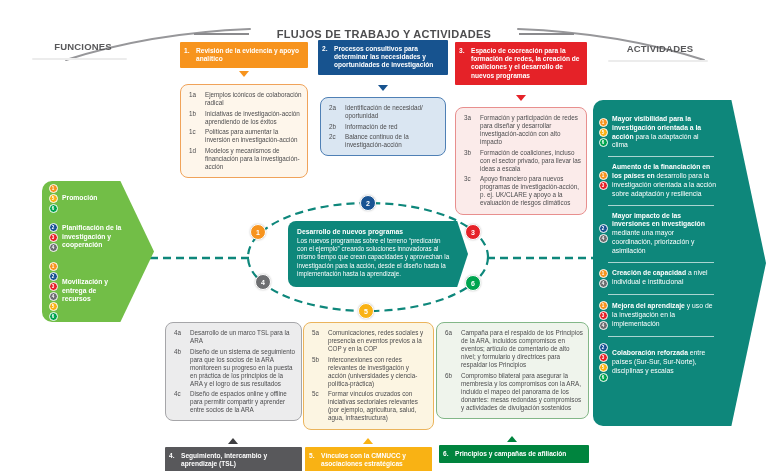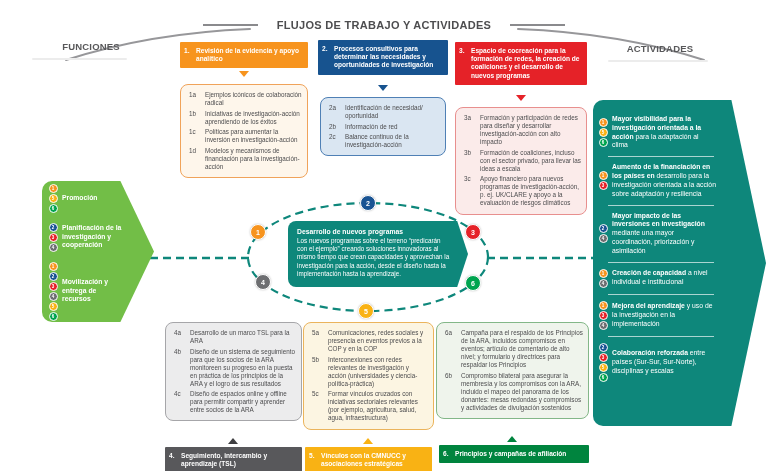--- a/index.html
+++ b/index.html
@@ -6,21 +6,21 @@
   .canvas{position:relative;width:768px;height:471px;background:#fff;
     font-family:"Liberation Sans",sans-serif;overflow:hidden;}
   svg.lines{position:absolute;left:0;top:0;z-index:1;}
   .swoosh{fill:none;stroke:#97979A;stroke-width:2;stroke-linecap:round;}
   .cyc{fill:none;stroke:#0E877B;stroke-width:2.2;stroke-dasharray:8 5;}
   .dashline{stroke:#0E877B;stroke-width:2.6;stroke-dasharray:8 5;}
 
   .title-row{position:absolute;left:0;top:10px;width:768px;display:flex;
     align-items:center;justify-content:center;gap:10px;z-index:2;}
   .tline{width:55px;height:2px;background:#8A8A8D;}
-  .title-row h1{margin:9px;font-size:11px;font-weight:bold;color:#4D4D4F;letter-spacing:.3px;}
+  .title-row h1{margin:18px;font-size:11px;font-weight:bold;color:#4D4D4F;letter-spacing:.3px;}
 
   .side-head{position:absolute;z-index:2;font-size:9.5px;font-weight:bold;color:#58585A;
     text-align:center;letter-spacing:.2px;}
   .soft-line{position:absolute;z-index:2;height:2px;background:#ECECEC;border-radius:2px;}
 
   .wf-head{position:absolute;z-index:2;color:#fff;font-weight:bold;font-size:6.6px;
     line-height:1.25;padding:5px 5px 5px 4px;display:flex;gap:3px;border-radius:1px;box-sizing:border-box;}
   .wf-num{flex:0 0 9px;text-align:left;}
   .wf-label{flex:1;}
   .h1{background:#F7941E;} .h2{background:#17538F;} .h3{background:#E52228;}
@@ -87,21 +87,21 @@
     <line class="dashline" x1="150" y1="258" x2="250" y2="258"></line>
     <line class="dashline" x1="487" y1="258" x2="594" y2="258"></line>
   </svg>
 
   <div class="title-row">
     <span class="tline"></span>
     <h1>FLUJOS DE TRABAJO Y ACTIVIDADES</h1>
     <span class="tline"></span>
   </div>
 
-  <div class="side-head" style="left:41px;top:41px;width:100px">FUNCIONES</div>
+  <div class="side-head" style="left:33px;top:41px;width:100px">FUNCIONES</div>
   <div class="soft-line" style="left:32px;top:58px;width:95px"></div>
   <div class="side-head" style="left:605px;top:43px;width:110px">ACTIVIDADES</div>
   <div class="soft-line" style="left:608px;top:60px;width:100px"></div>
 
   <div class="wf-head h1" style="left:180px;top:42px;width:128px">
     <span class="wf-num">1.</span>
     <span class="wf-label">Revisión de la evidencia y apoyo analítico</span>
   </div>
   <div class="tri tri-down t1" style="left:239px;top:71px"></div>
   <div class="items-box b1" style="left:180px;top:84px;width:128px">

